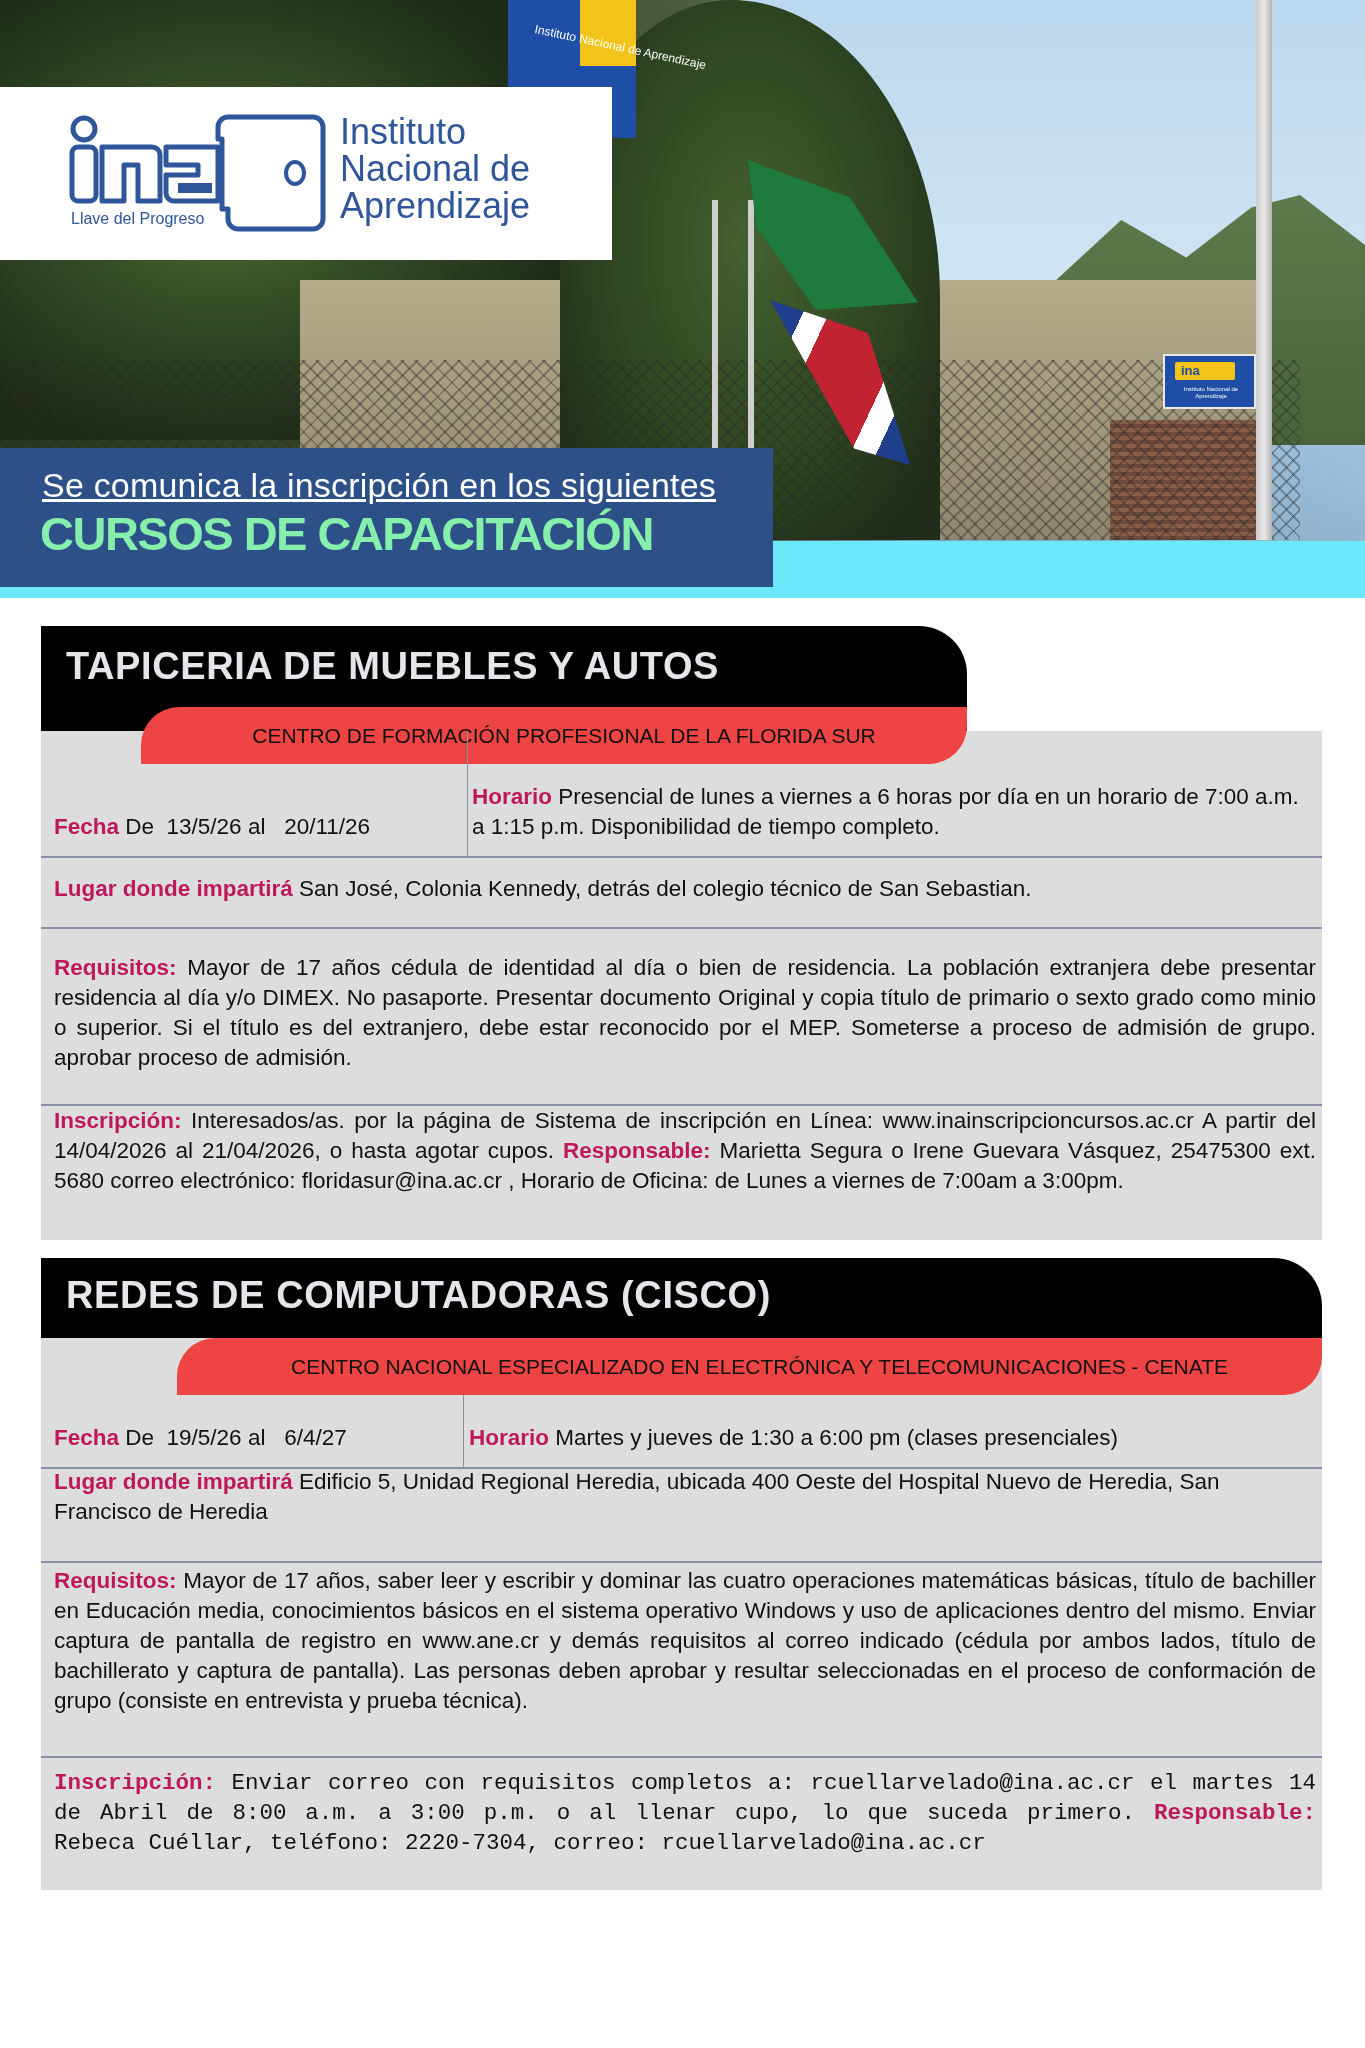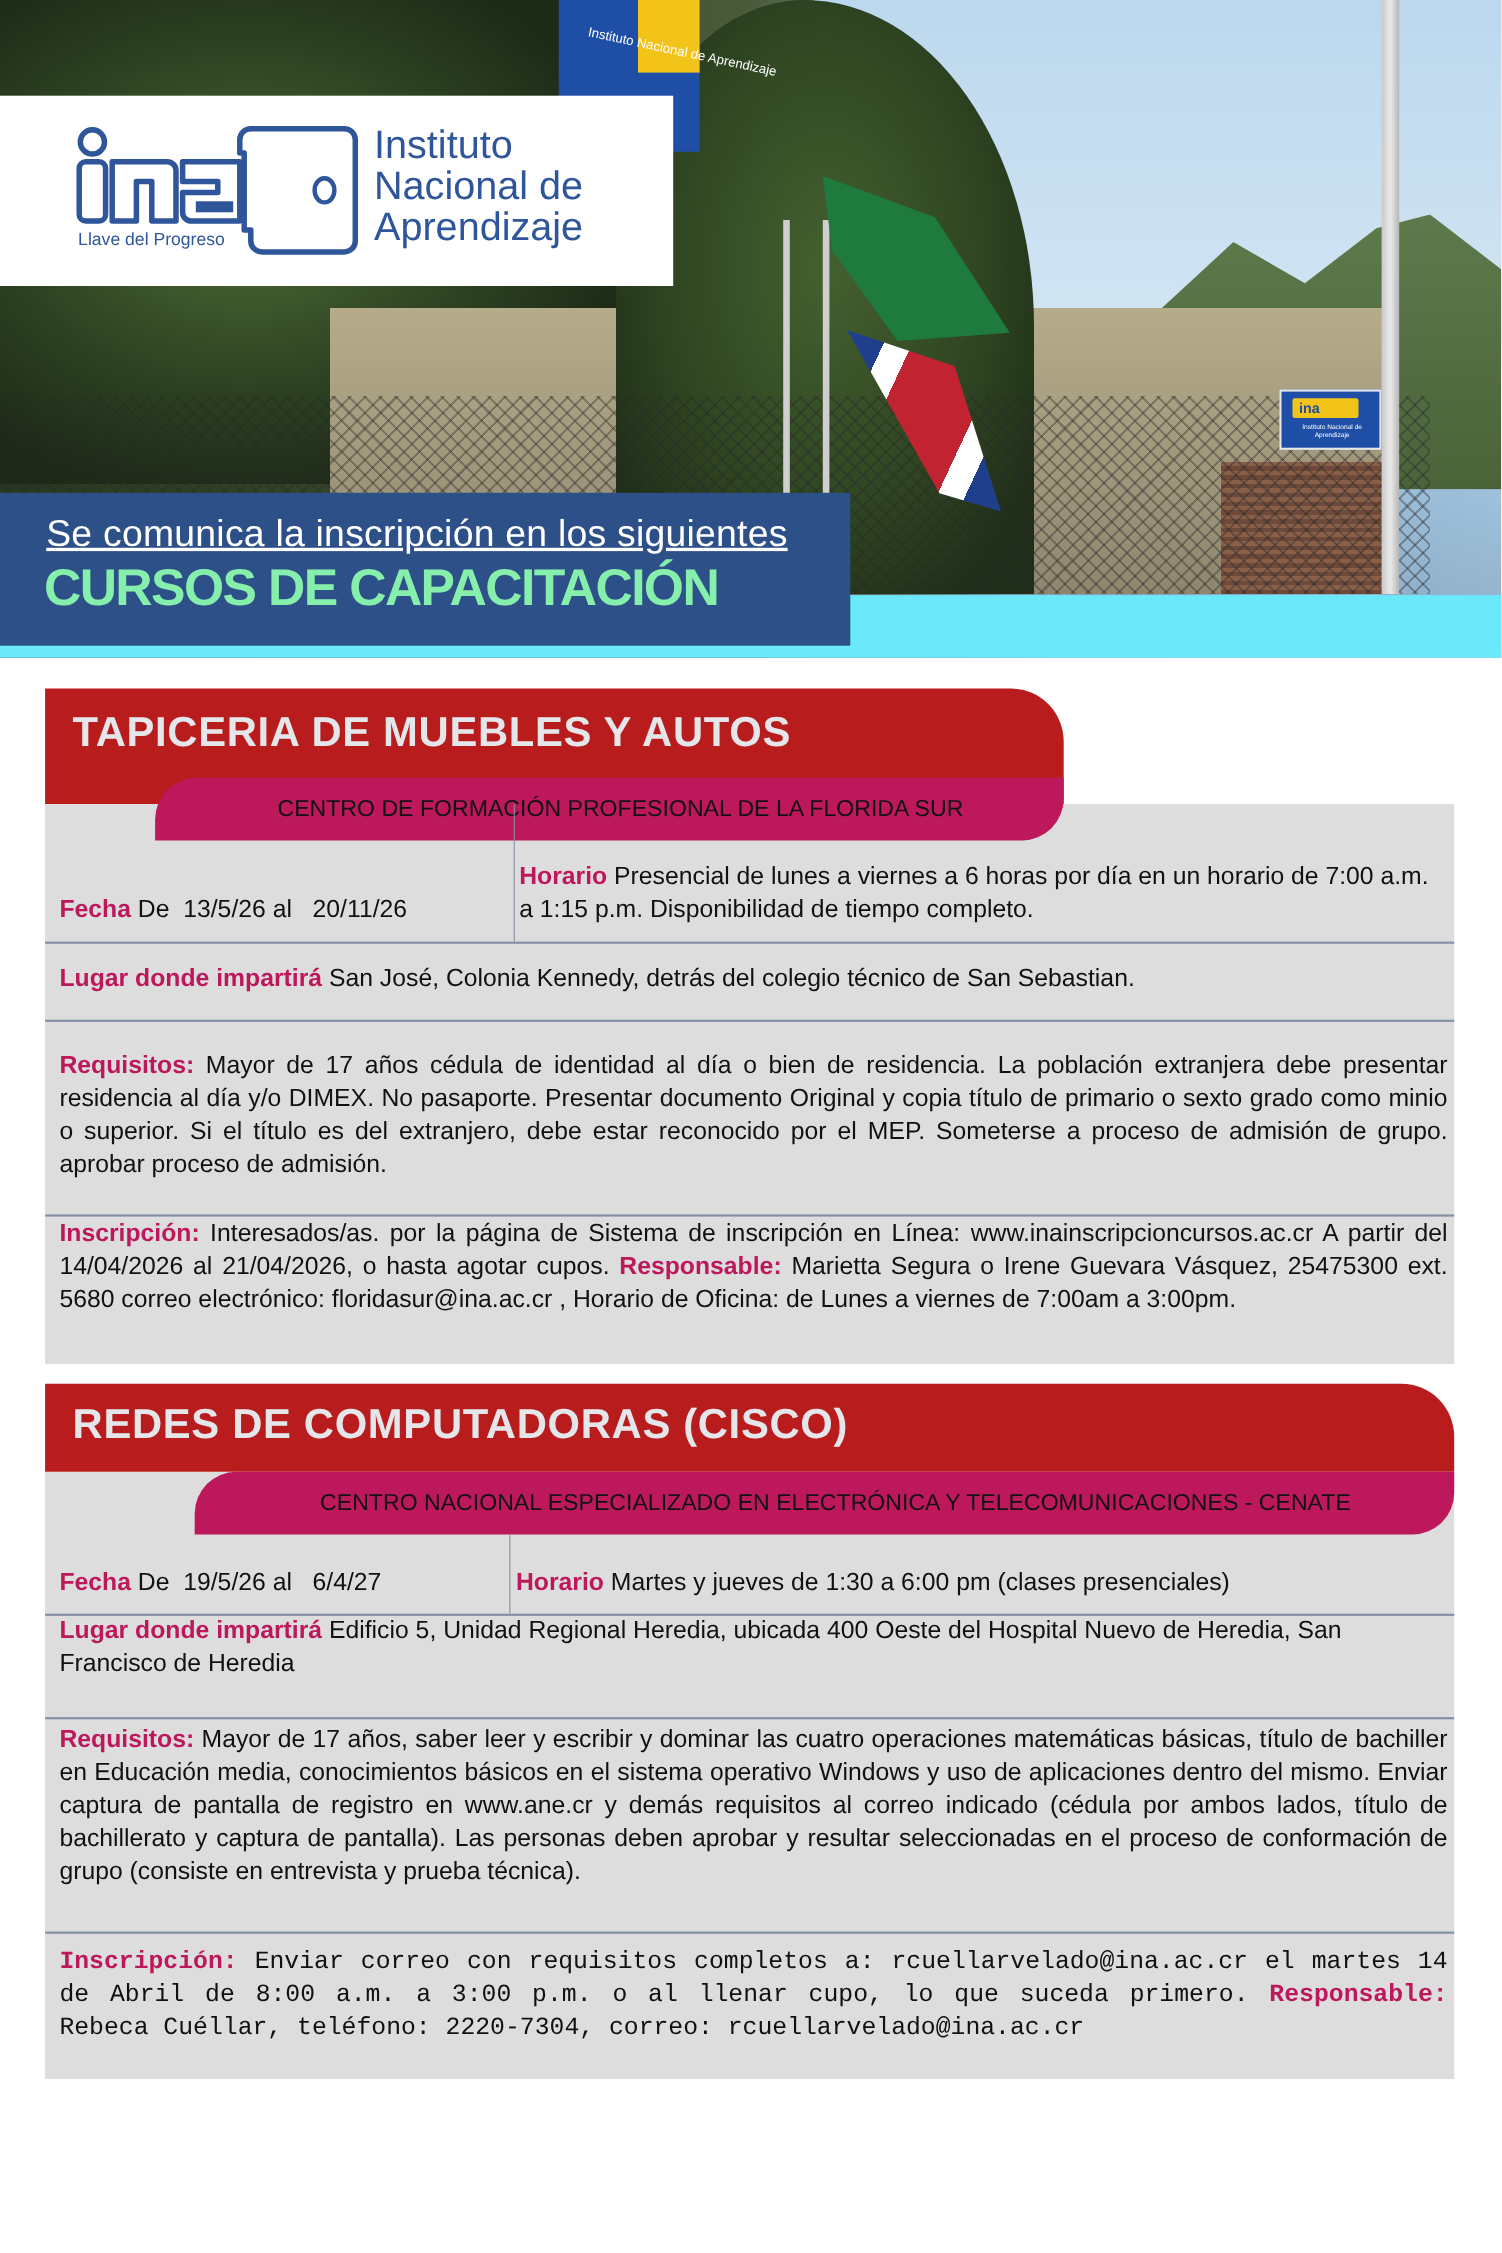--- a/index.html
+++ b/index.html
@@ -53,24 +53,24 @@
   .logo-name { position: absolute; left: 340px; top: 26px; font-size: 36px; line-height: 37px; color: #2f569a; font-family: "Liberation Sans", sans-serif; }
 
   
   .cyan-strip { position: absolute; left: 0; top: 541px; width: 1365px; height: 57px; background: #6ce8fb; }
   .banner { position: absolute; left: 0; top: 448px; width: 773px; height: 139px; background: #2e5089; }
   .banner-sub { position: absolute; left: 42px; top: 18px; color: #fff; font-size: 34px; font-family: "Liberation Sans", sans-serif; letter-spacing: 0.2px; text-decoration: underline; }
   .banner-title { position: absolute; left: 40px; top: 58px; color: #86efac; font-size: 47px; font-weight: 900; font-family: "Liberation Sans", sans-serif; letter-spacing: -1.5px; }
 
   
   .course { position: absolute; left: 41px; width: 1281px; }
-  .course-head { position: absolute; left: 0; top: 0; background: #b91c1c; border-top-right-radius: 48px; }
+  .course-head { position: absolute; left: 0; top: 0; background: #000000; border-top-right-radius: 48px; }
   .course-title { position: absolute; left: 25px; color: #e4e6ea; font-weight: bold; font-size: 38px;
          font-family: "Liberation Sans", sans-serif; letter-spacing: 0.6px; }
-  .course-pill { position: absolute; background: #be185d; border-top-left-radius: 38px; border-bottom-right-radius: 38px; border-top-right-radius: 0; }
+  .course-pill { position: absolute; background: #ef4444; border-top-left-radius: 38px; border-bottom-right-radius: 38px; border-top-right-radius: 0; }
   .course-pill-text { position: absolute; top: 0; left: 0; width: 100%; height: 100%; text-align: center; line-height: 57px;
          font-size: 21px; color: #111; font-family: "Liberation Sans", sans-serif; padding-left: 20px; }
   .course-body { position: absolute; left: 0; width: 1281px; background: #dddddd; }
   .vline { position: absolute; width: 1px; background: #8790a6; }
   .hline { position: absolute; left: 0; width: 1281px; height: 1.5px; background: #8790a6; }
   .txt { position: absolute; font-size: 22.5px; line-height: 30px; color: #111; font-family: "Liberation Sans", sans-serif; }
   .lbl { color: #be185d; font-weight: bold; }
   .justify { text-align: justify; }
 </style>
 </head>

